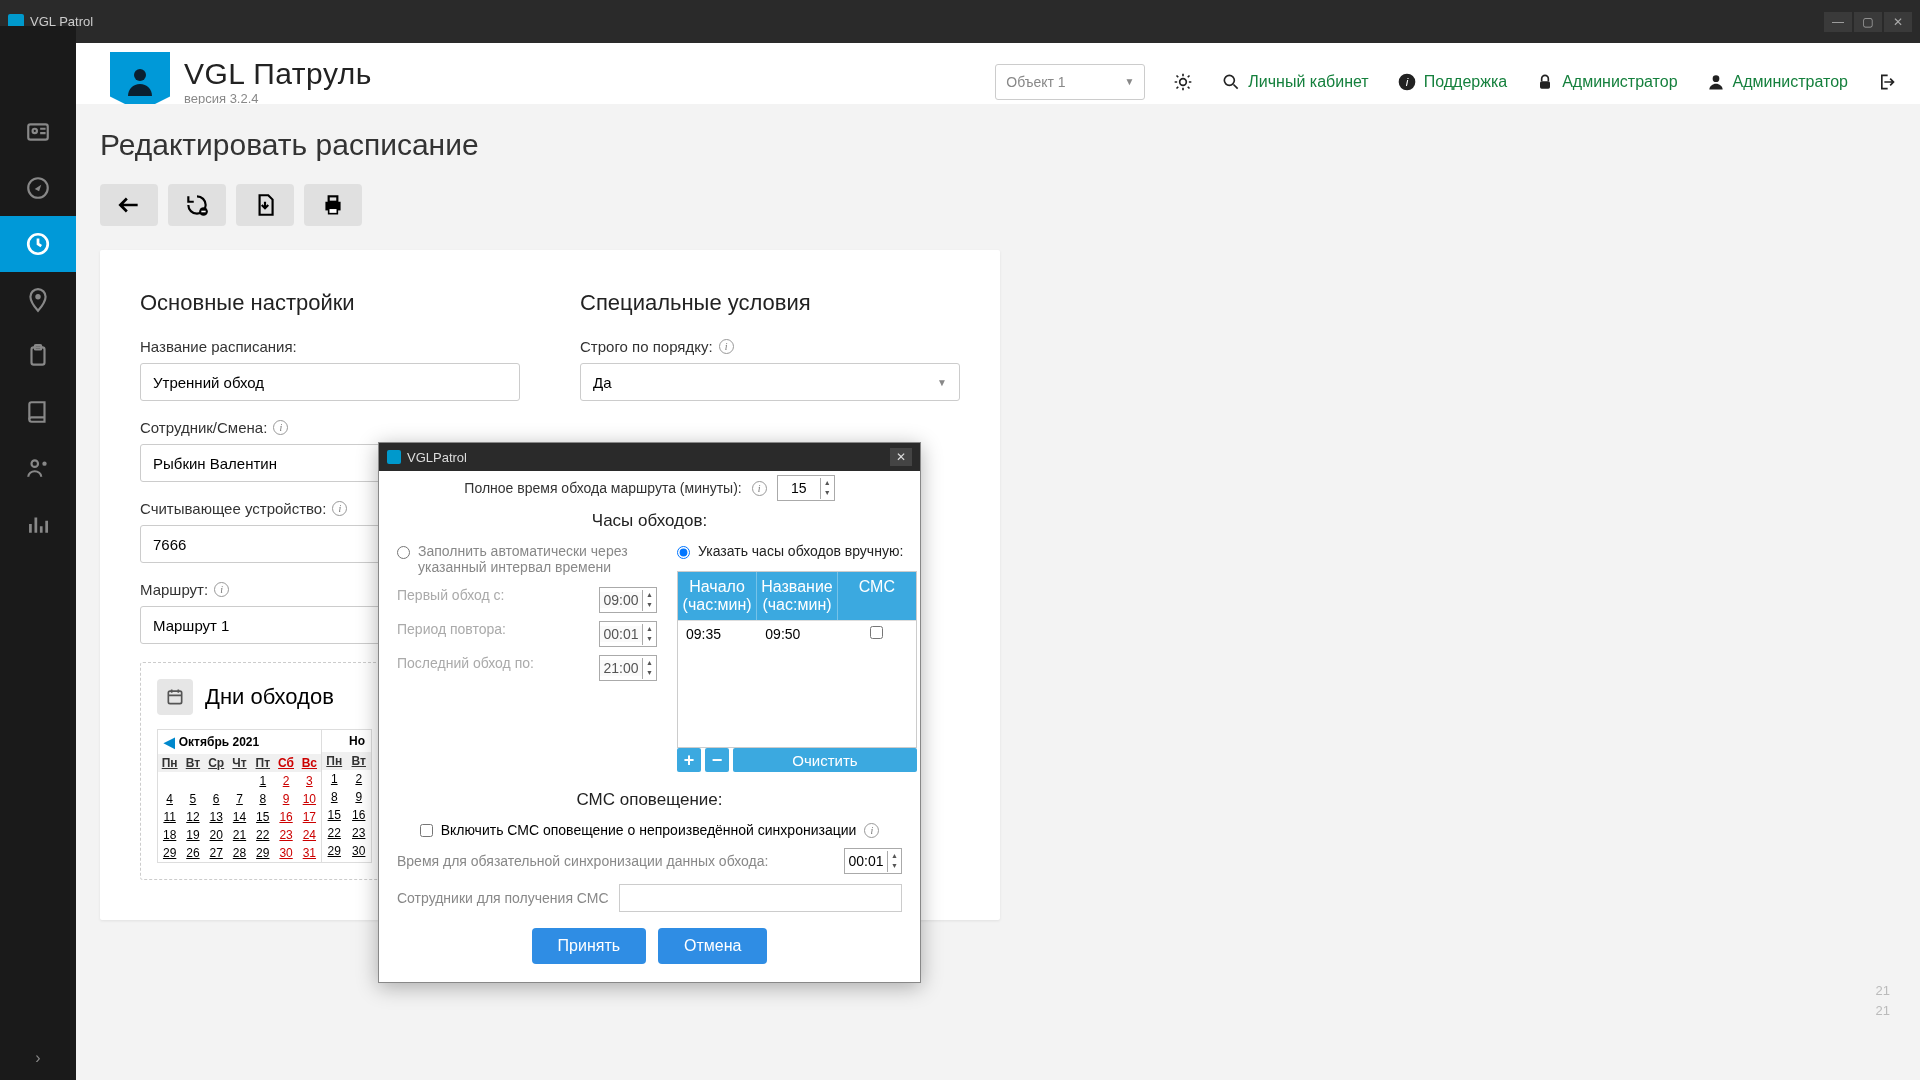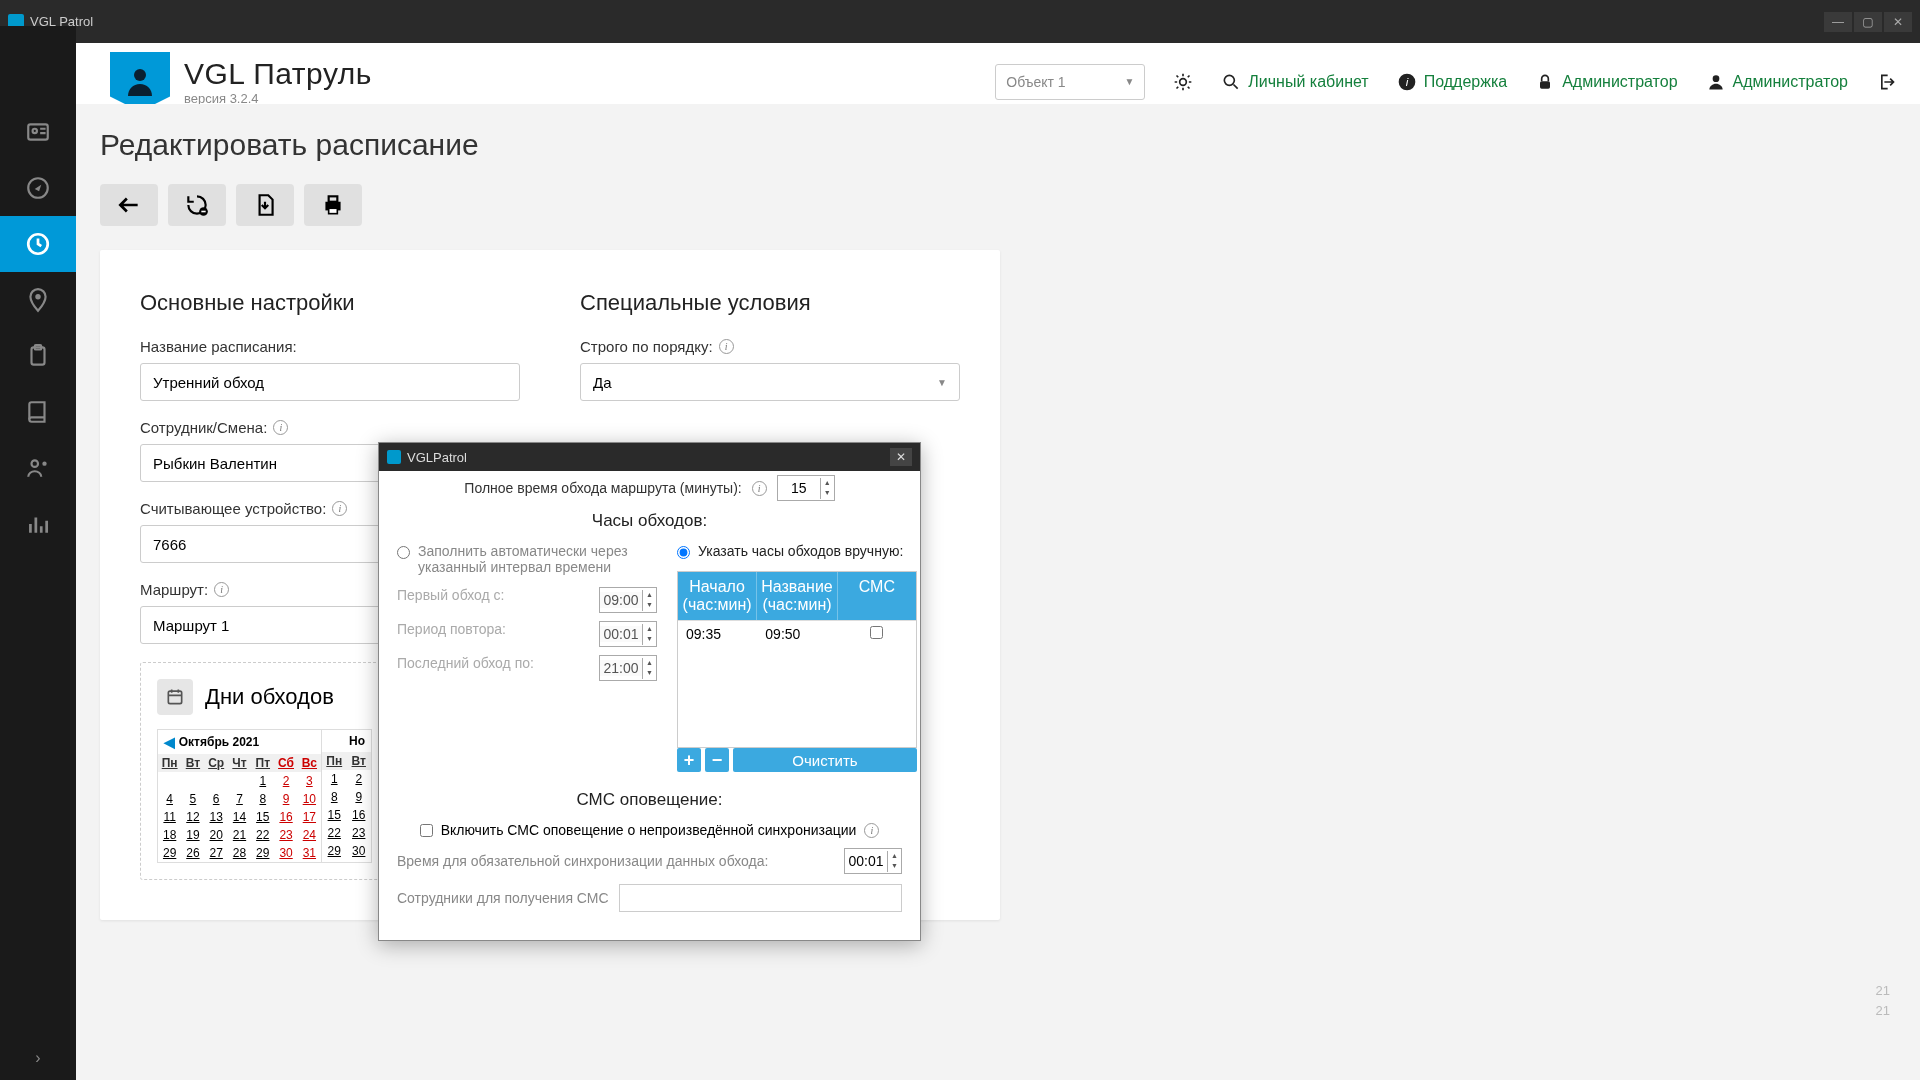--- a/index.html
+++ b/index.html
@@ -505,15 +505,19 @@
                 <span>▼</span>
               </div>
             </div>
         </div>
         <div class="sms-line">
           <span>Сотрудники для получения СМС</span>
           <input class="txt" style="">
         </div>
       </div>
 
+      <div class="modal-footer">
+        <button class="btn btn-primary">Принять</button>
+        <button class="btn btn-secondary">Отмена</button>
+      </div>
     </div>
   </div>
 </div>
 
 </body></html>

